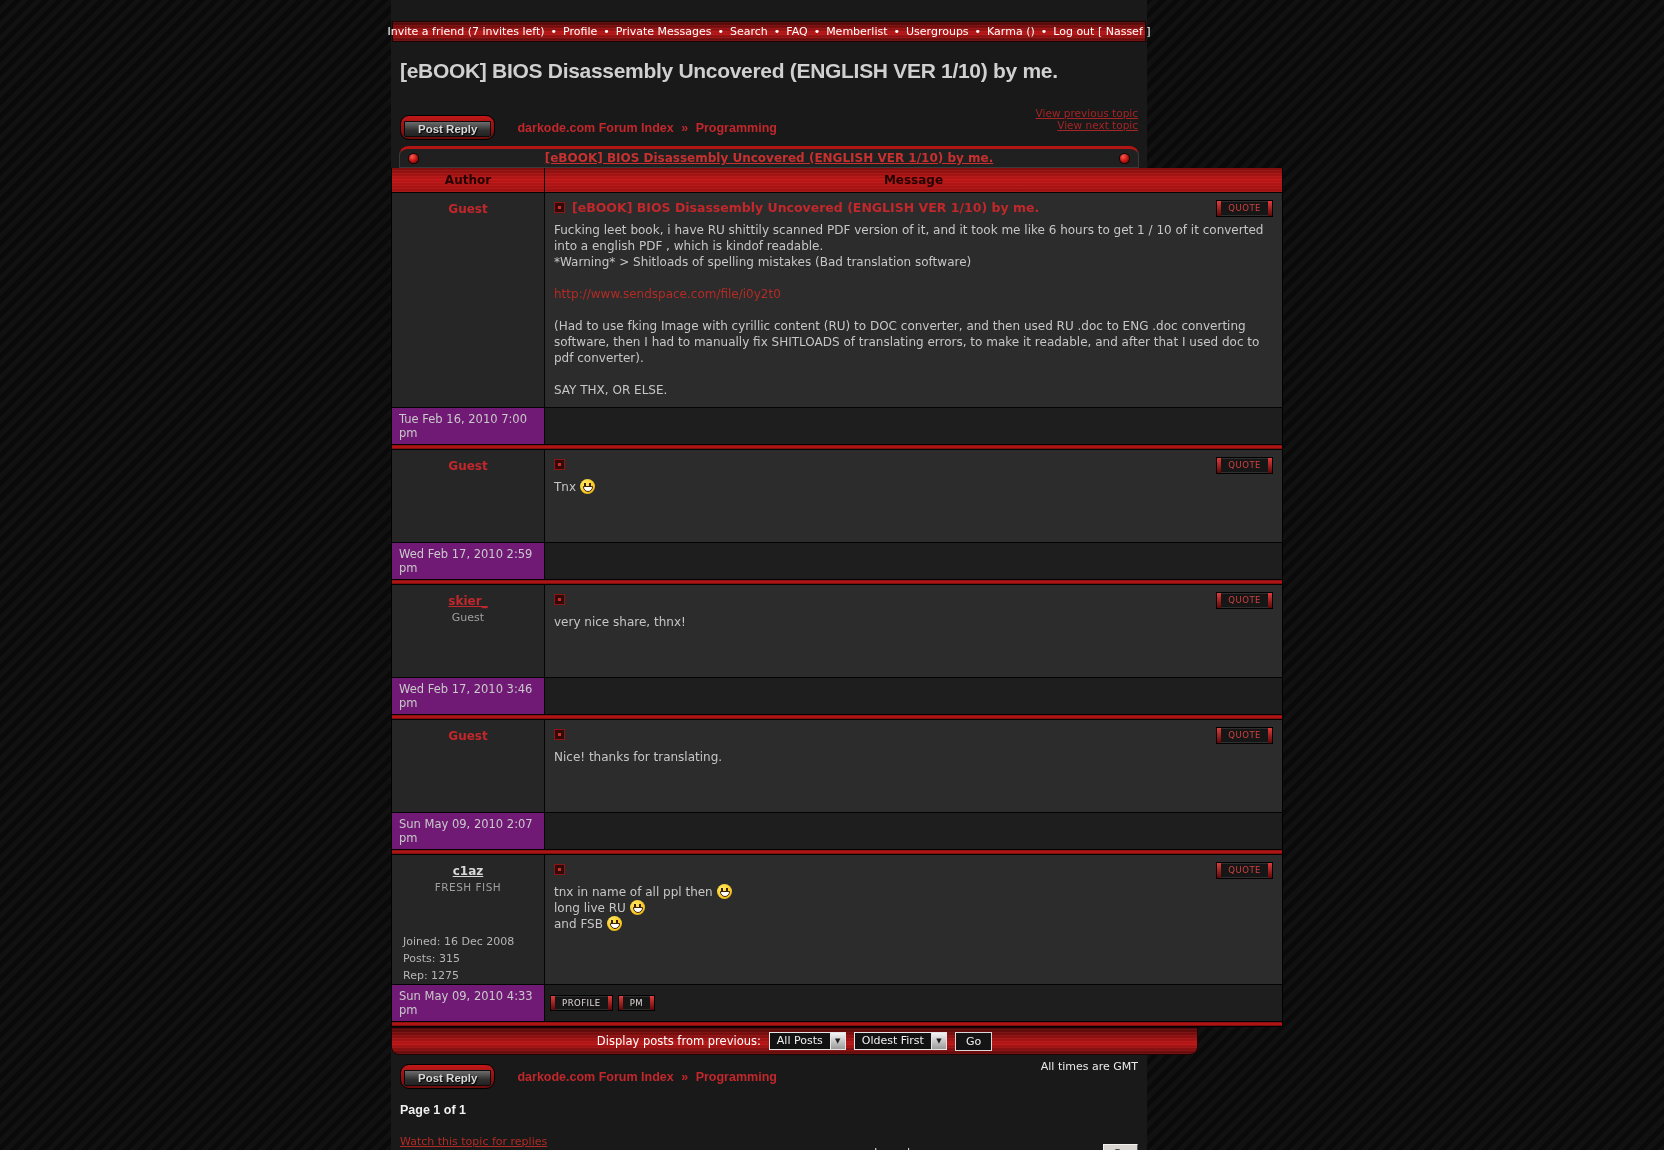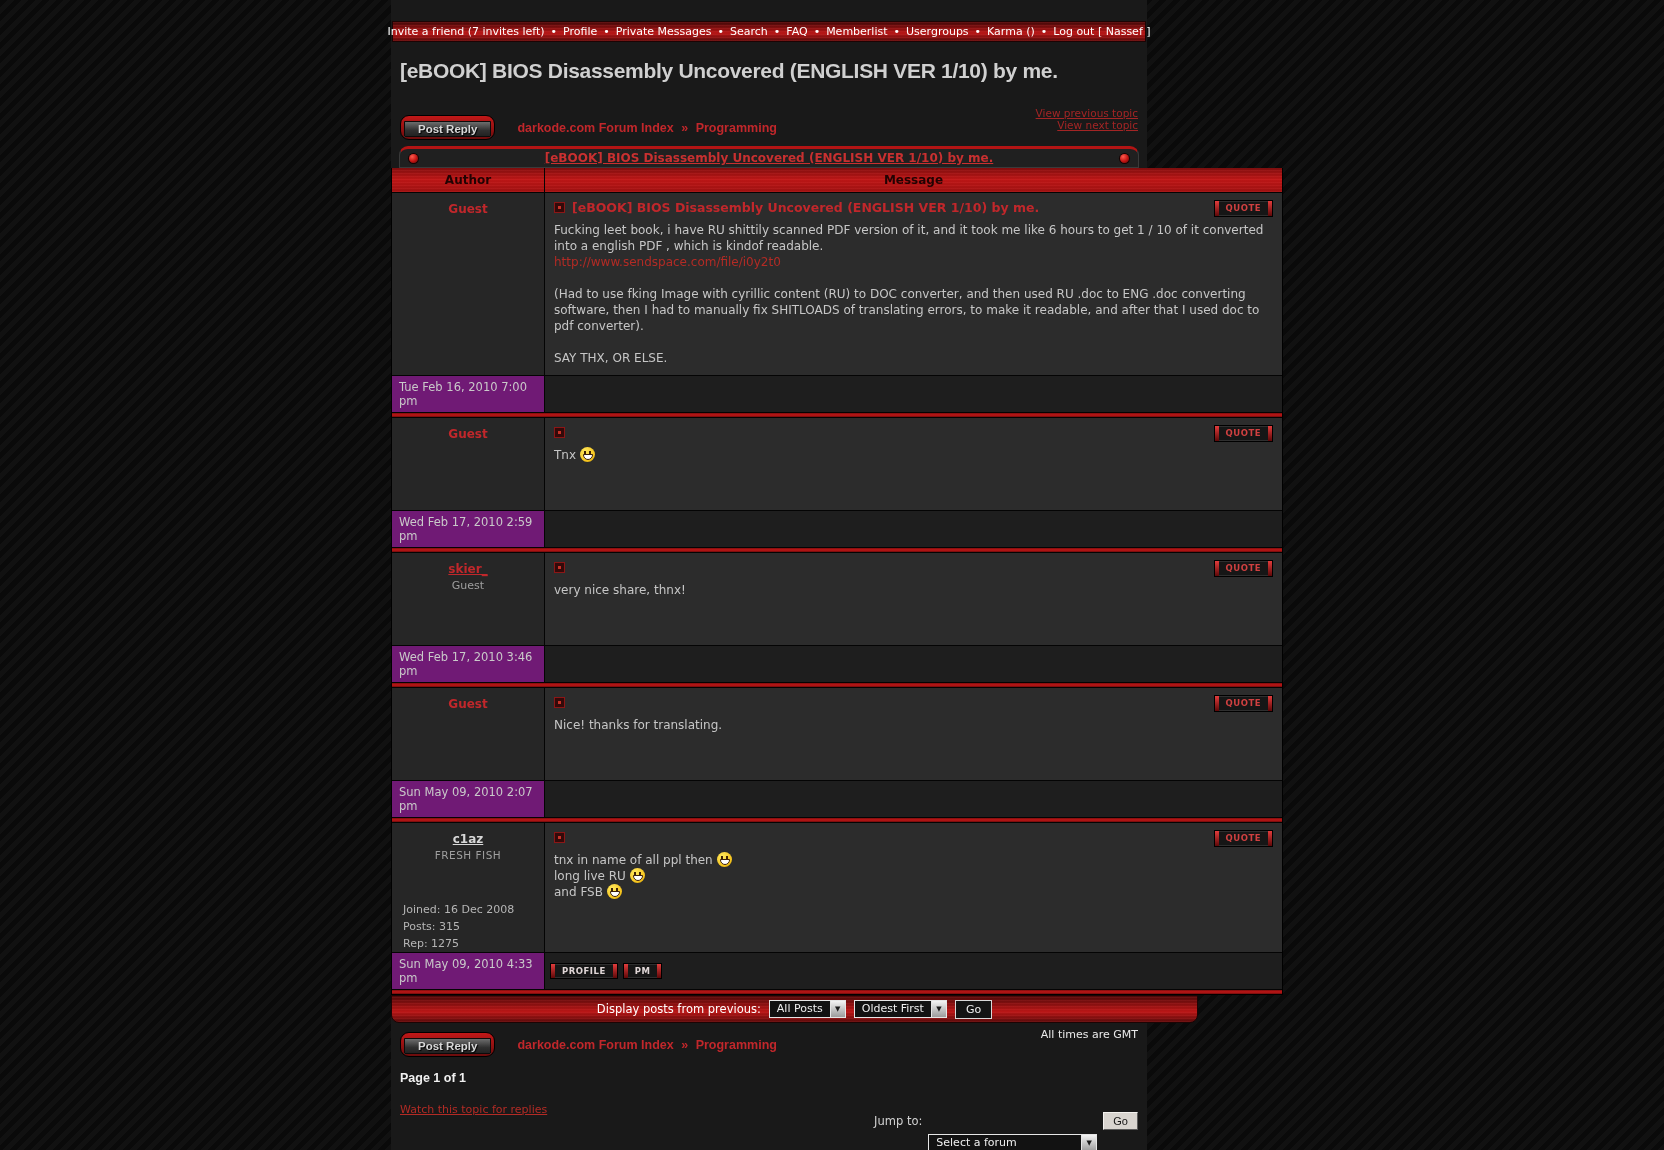--- a/index.html
+++ b/index.html
@@ -101,21 +101,21 @@
   .msg-body .para { margin:0 0 16px; }
   .msg-body .para:last-child { margin-bottom:0; }
   .link-red { color:#b32b25; text-decoration:none; }
   .min-h-sm { min-height:92px; }
   .min-h-md { min-height:108px; }
 
   
   .mini-btn {
     position:relative; display:inline-block; background:#161616;
     border:1px solid #000; box-shadow:inset 0 0 0 1px #2f2f2f;
-    font-size:8.5px; font-weight:bold; letter-spacing:.5px;
+    font-size:8.5px; font-weight:normal; letter-spacing:.5px;
     padding:3px 11px; cursor:pointer; line-height:1; white-space:nowrap;
   }
   .mini-btn::before,.mini-btn::after { content:""; position:absolute; top:0; bottom:0; width:4px;
     background:linear-gradient(180deg,#e23c3c,#5e0808); }
   .mini-btn::before { left:0; } .mini-btn::after { right:0; }
   .quote-pos { position:absolute; right:9px; top:7px; color:#d04040; }
   .pf-btn { color:#e0d6d6; }
 
   
   .smiley { display:inline-block; width:15px; height:15px; border-radius:50%;
@@ -216,20 +216,21 @@
       <span class="guest-name">Guest</span>
     </div>
     <div class="message-cell">
       <span class="mini-btn quote-pos">QUOTE</span>
       <div class="msg-head">
         <span class="post-icon"></span>
         <span class="subject">[eBOOK] BIOS Disassembly Uncovered (ENGLISH VER 1/10) by me.</span>
       </div>
       <div class="msg-body">
         <div class="para" style="margin-bottom:0;">Fucking leet book, i have RU shittily scanned PDF version of it, and it took me like 6 hours to get 1 / 10 of it converted into a english PDF , which is kindof readable.</div>
+        <div class="para">*Warning* &gt; Shitloads of spelling mistakes (Bad translation software)</div>
         <div class="para"><a href="#" class="link-red">http://www.sendspace.com/file/i0y2t0</a></div>
         <div class="para">(Had to use fking Image with cyrillic content (RU) to DOC converter, and then used RU .doc to ENG .doc converting software, then I had to manually fix SHITLOADS of translating errors, to make it readable, and after that I used doc to pdf converter).</div>
         <div class="para">SAY THX, OR ELSE.</div>
       </div>
     </div>
     <div class="ts-cell">Tue Feb 16, 2010 7:00 pm</div>
     <div class="ts-right"></div>
     <div class="red-sep"></div>
 
     <div class="author-cell">

